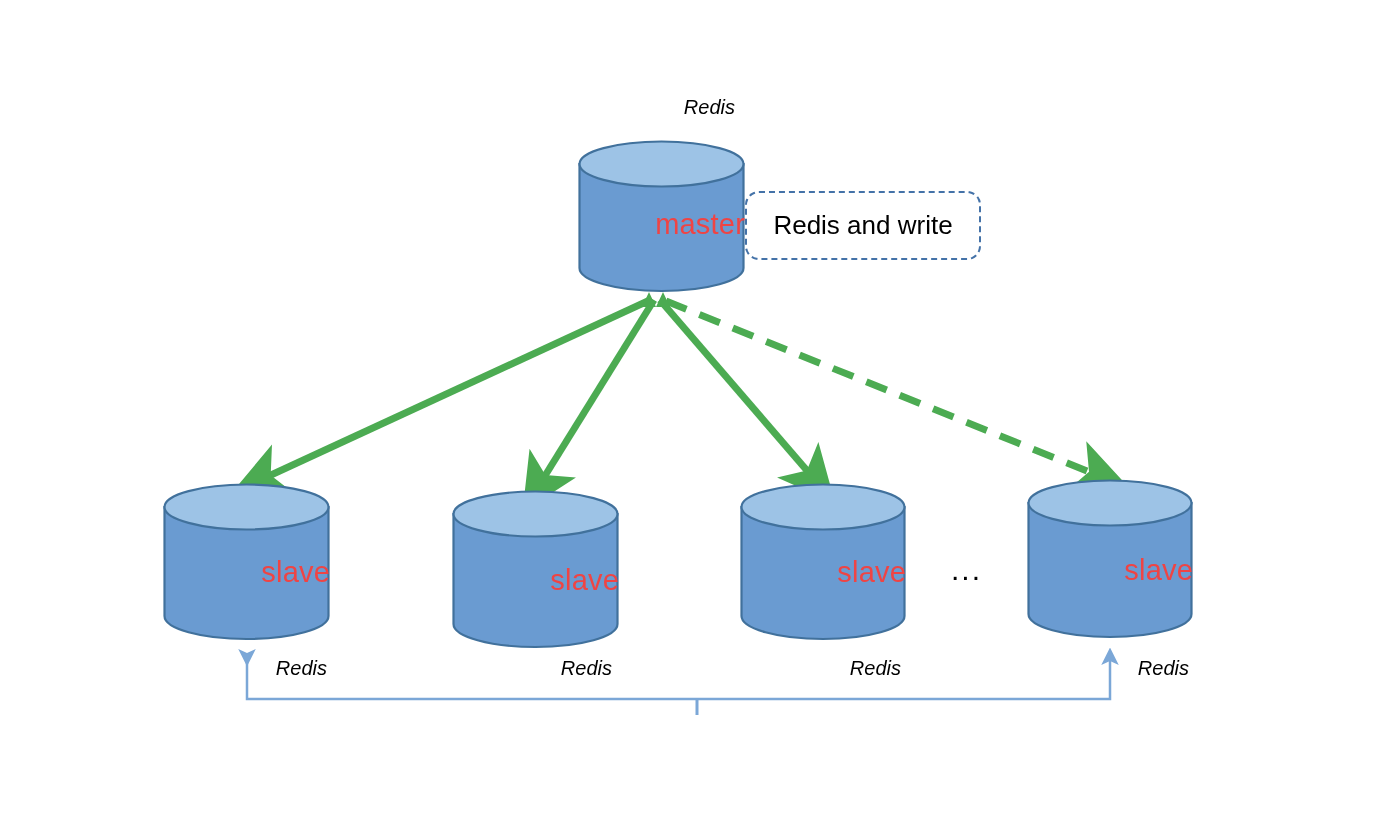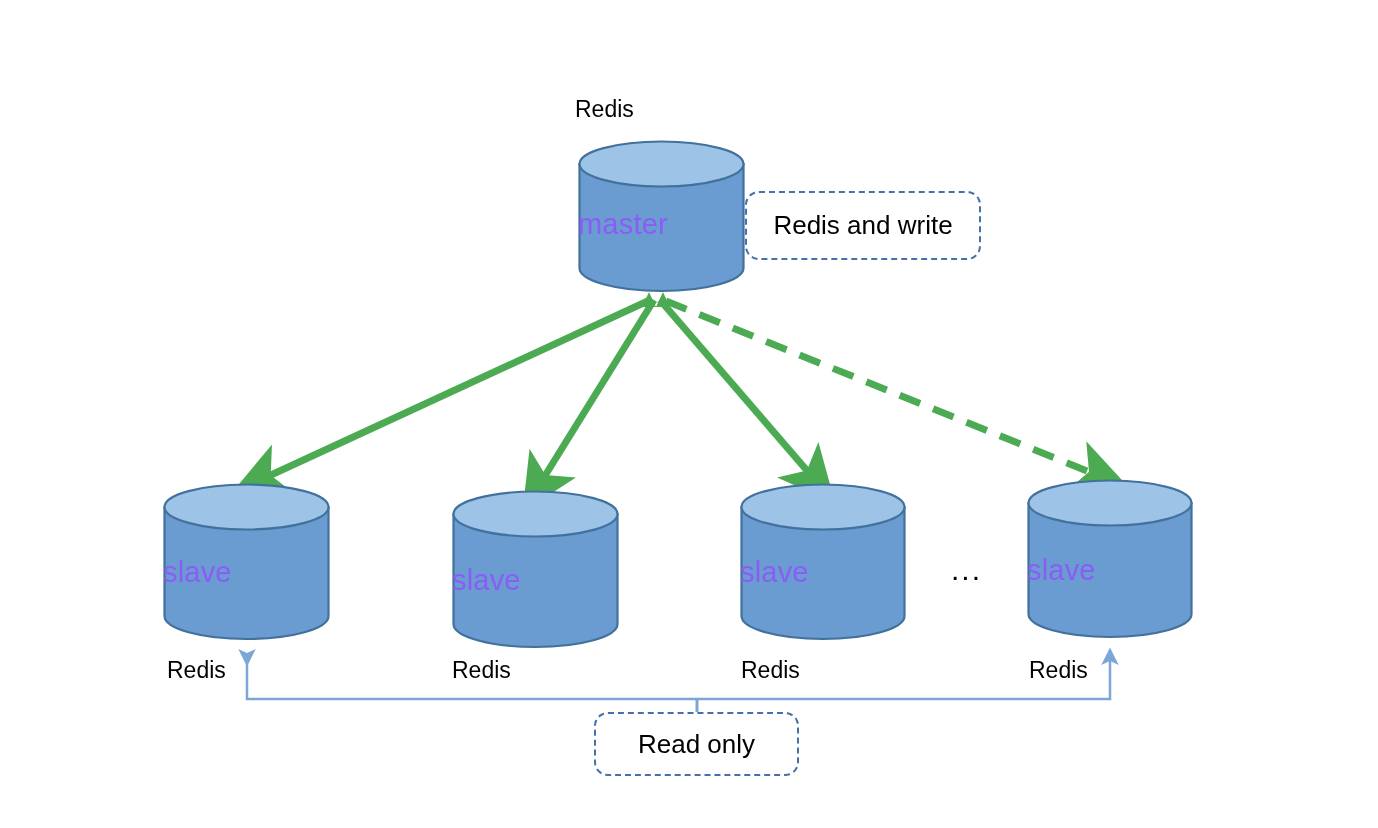--- a/index.html
+++ b/index.html
@@ -39,34 +39,35 @@
     width: 100%;
     height: 100%;
     overflow: visible;
   }
   .cyl .cyl-label {
     position: absolute;
     left: 0;
     right: 0;
     top: 50%;
     transform: translateY(-50%);
-    text-align: left;
-    color: #8b5cf6;
+    text-align: right;
+    color: #ef4444;
     font-weight: 400;
     letter-spacing: 0.2px;
     user-select: none;
   }
 
   .node-label {
     position: absolute;
-    text-align: left;
+    text-align: right;
     color: #000000;
-    font-size: 23px;
+    font-size: 20px;
     white-space: nowrap;
     user-select: none;
+    font-style: italic;
   }
 
   
   .callout {
     position: absolute;
     border: 2px dashed #4472a8;
     border-radius: 14px;
     background: #ffffff;
     display: flex;
     align-items: center;
@@ -173,17 +174,14 @@
 
   <div class="cyl" style="left:1027px; top:479px; width:166px; height:159px;">
     <svg viewBox="0 0 166 159" preserveAspectRatio="none">
       <path d="M 1.5 24 L 1.5 135 A 81.5 23 0 0 0 164.5 135 L 164.5 24 Z" fill="#6a9bd1" stroke="#41719c" stroke-width="2.2"></path>
       <ellipse cx="83" cy="24" rx="81.5" ry="22.5" fill="#9dc3e6" stroke="#41719c" stroke-width="2.2"></ellipse>
     </svg>
     <div class="cyl-label" style="font-size:29px; top:57%;">slave</div>
   </div>
   <div class="node-label" style="left:1029px; top:657px; width:160px;">Redis</div>
 
-  <div class="callout" style="left:594px; top:712px; width:205px; height:64px; font-size:26px;">
-    <span>Read only</span>
-  </div>
 
 </div>
 
 </body></html>

